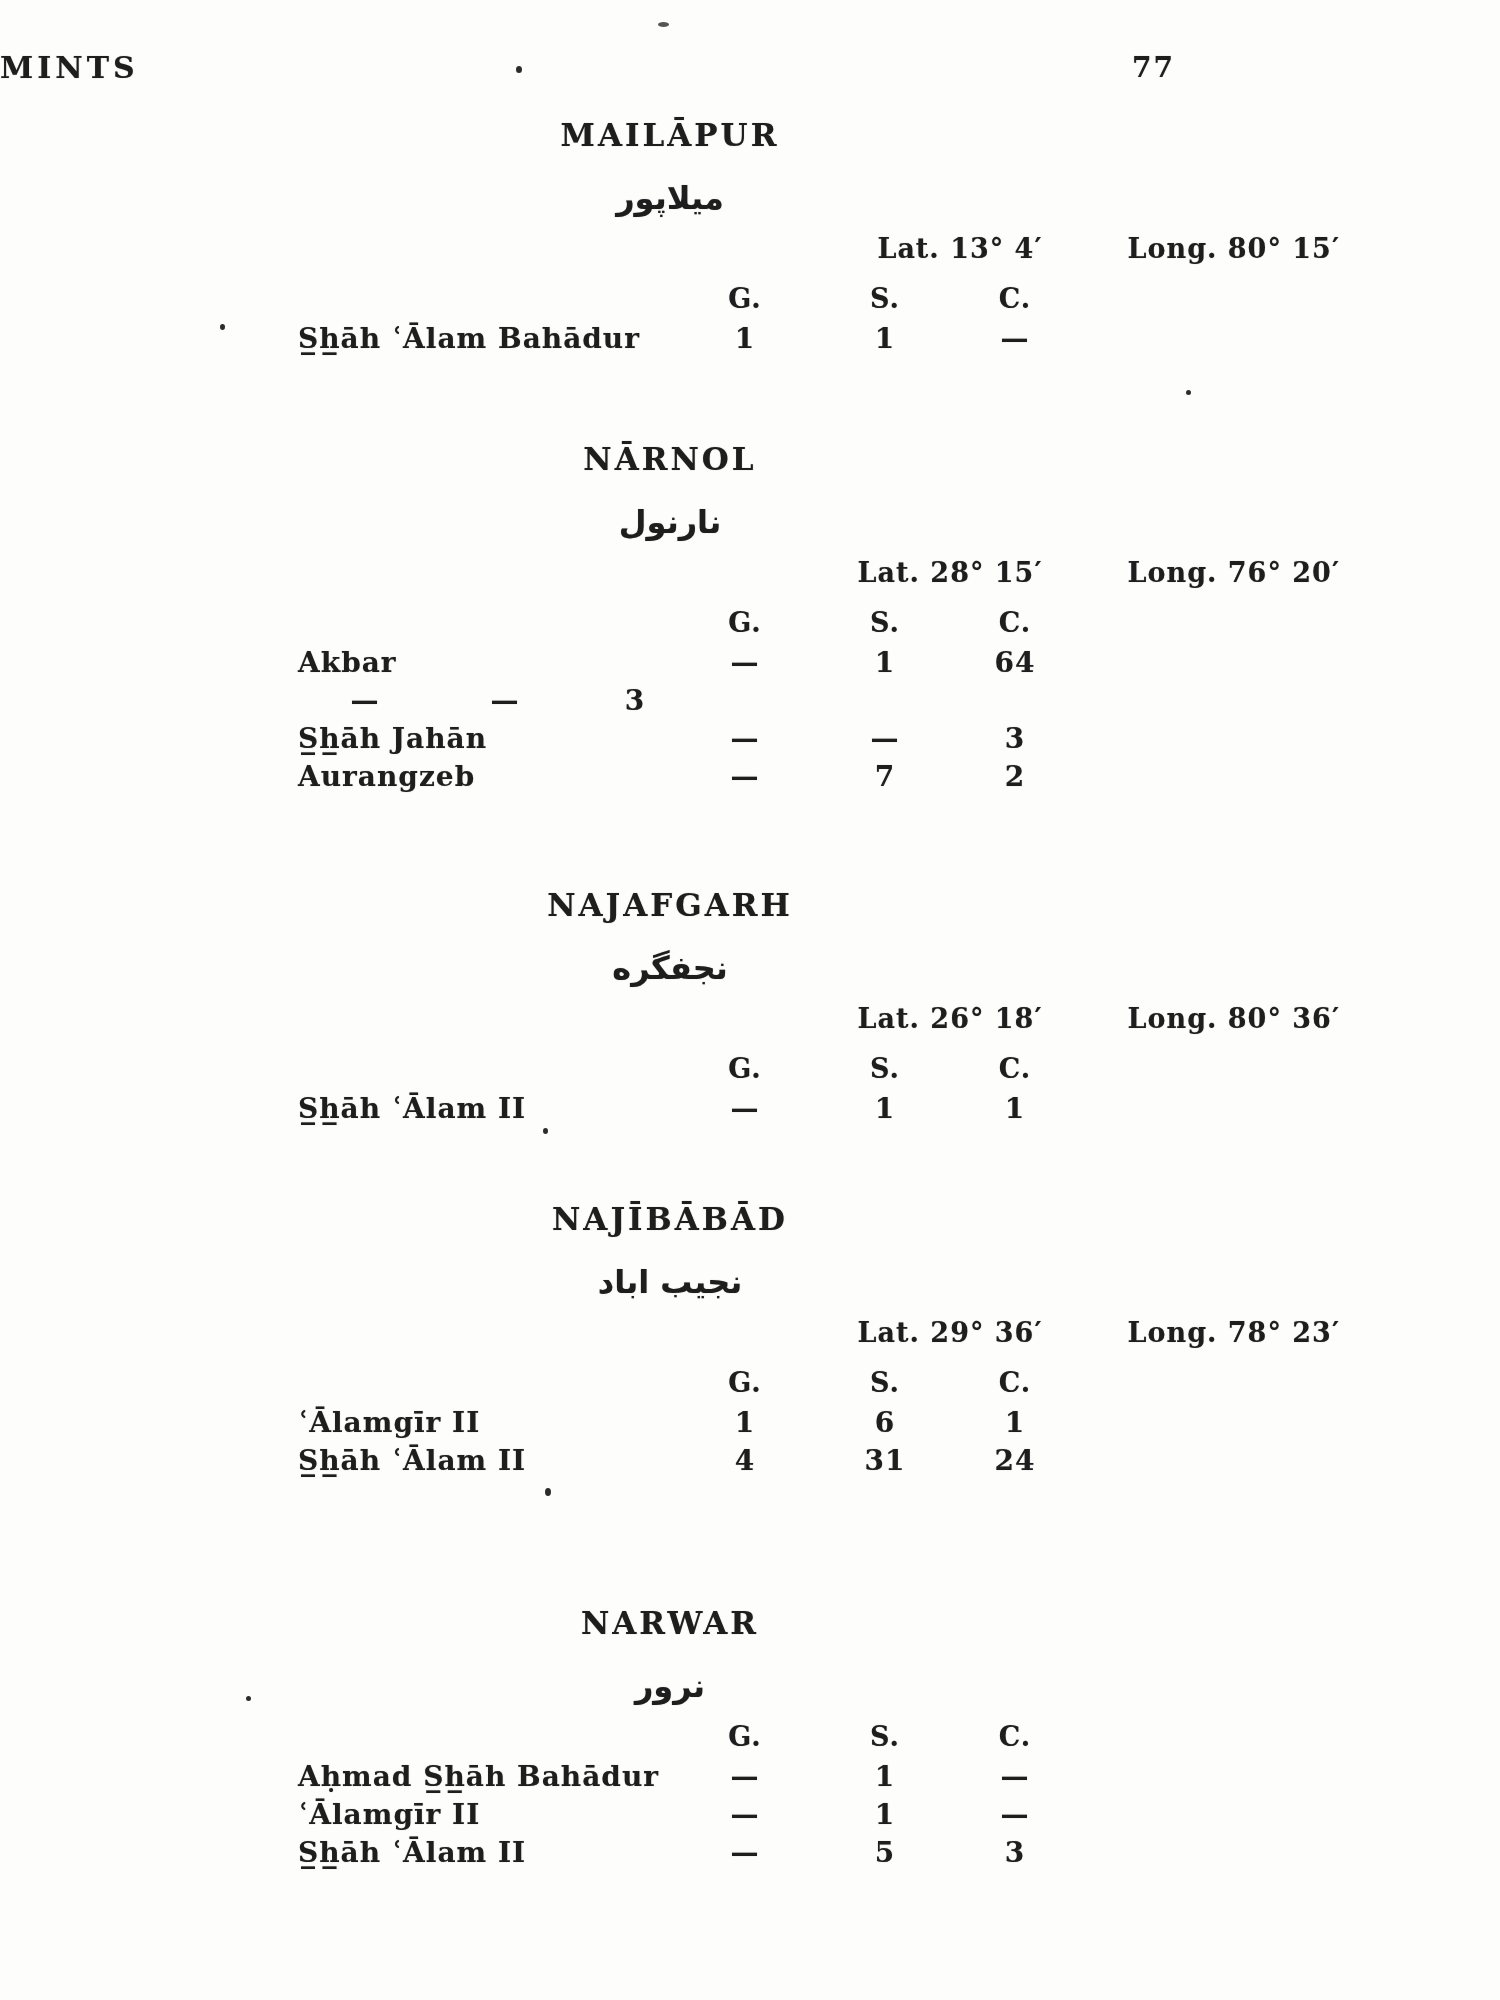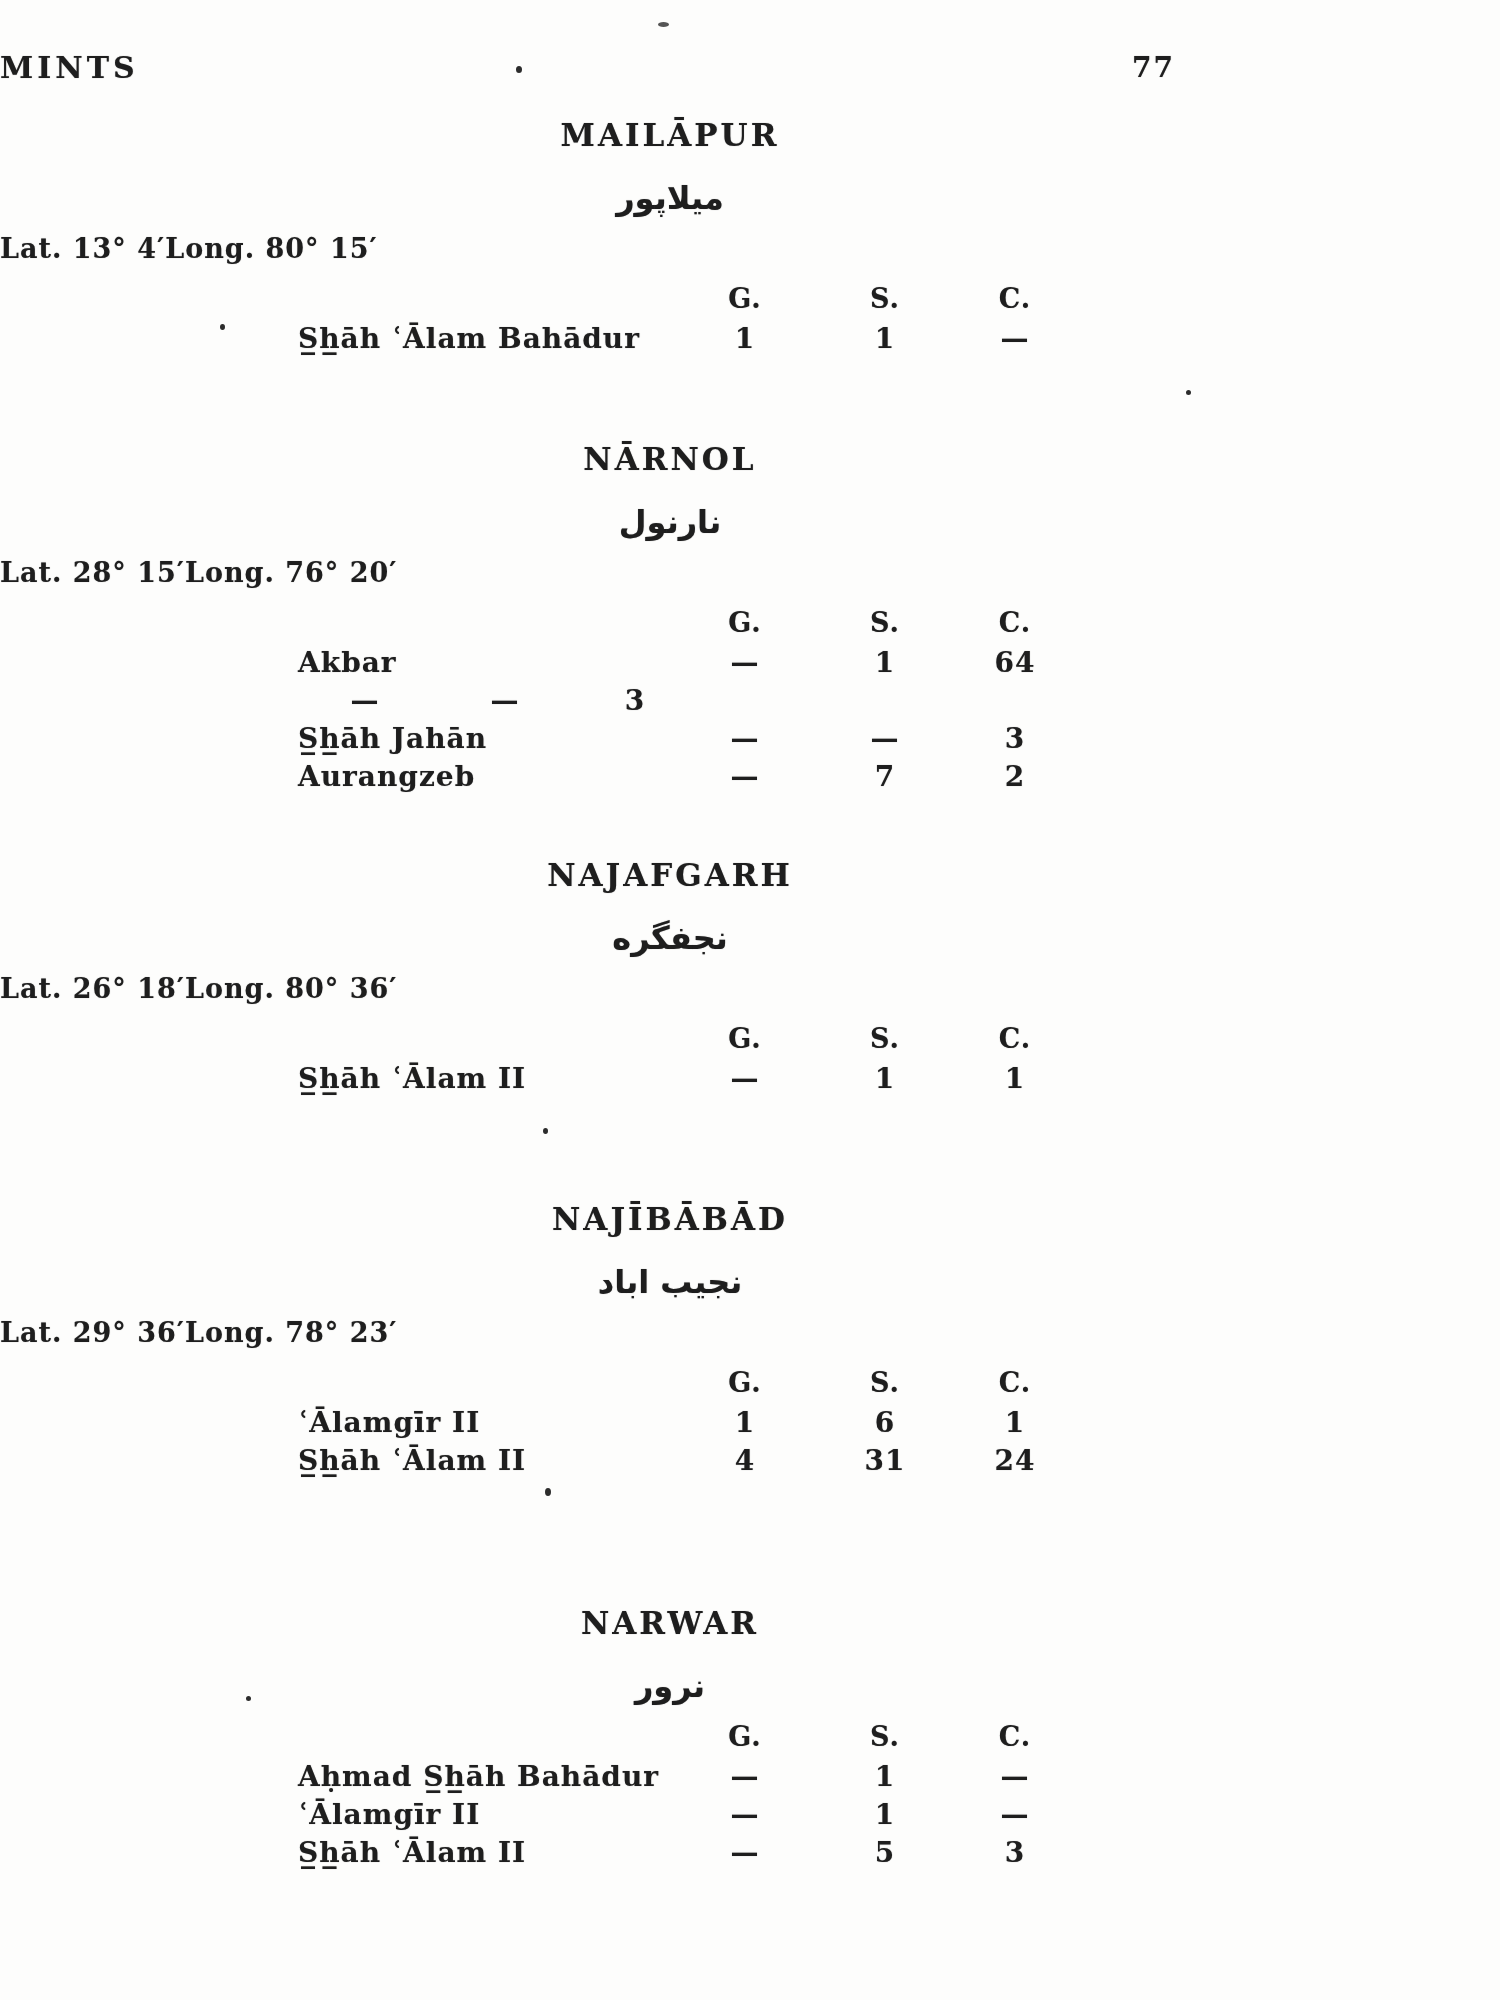--- a/index.html
+++ b/index.html
@@ -34,21 +34,21 @@
   }
   .arabic{
     margin-top:18px;margin-bottom:8px;
     height:56px;line-height:56px;
     text-align:center;direction:rtl;
     font-size:32px;font-weight:bold;
     font-family:"DejaVu Sans",sans-serif;
     text-shadow:0 0 1px rgba(25,25,25,.4);
   }
   .latlong{
-    display:flex;justify-content:flex-start;
+    display:flex;justify-content:flex-end;gap:85px;
     font-size:27px;line-height:30px;height:30px;
     margin-bottom:20px;letter-spacing:1px;
     text-shadow:0 0 1px rgba(25,25,25,.4);
   }
   .tbl{
     margin-left:298px;width:762px;
     font-size:28px;letter-spacing:1px;
     text-shadow:0 0 1px rgba(25,25,25,.4);
   }
   .thead{display:flex;line-height:30px;height:30px;margin-bottom:6px;font-size:27px;}
@@ -127,21 +127,21 @@
       </div>
       <div class="trow">
         <span class="cname">Aurangzeb</span>
         <span class="cg">—</span>
         <span class="cs">7</span>
         <span class="cc">2</span>
       </div>
     </div>
   </section>
 
-  <section class="mint-section" style="top:858px">
+  <section class="mint-section" style="top:888px">
     <div class="ccol">
       <h2 class="mint-name">NAJAFGARH</h2>
       <div class="arabic">نجفگره</div>
       <div class="latlong">
         <span>Lat. 26° 18′</span>
         <span>Long. 80° 36′</span>
       </div>
     </div>
     <div class="tbl">
       <div class="thead">

